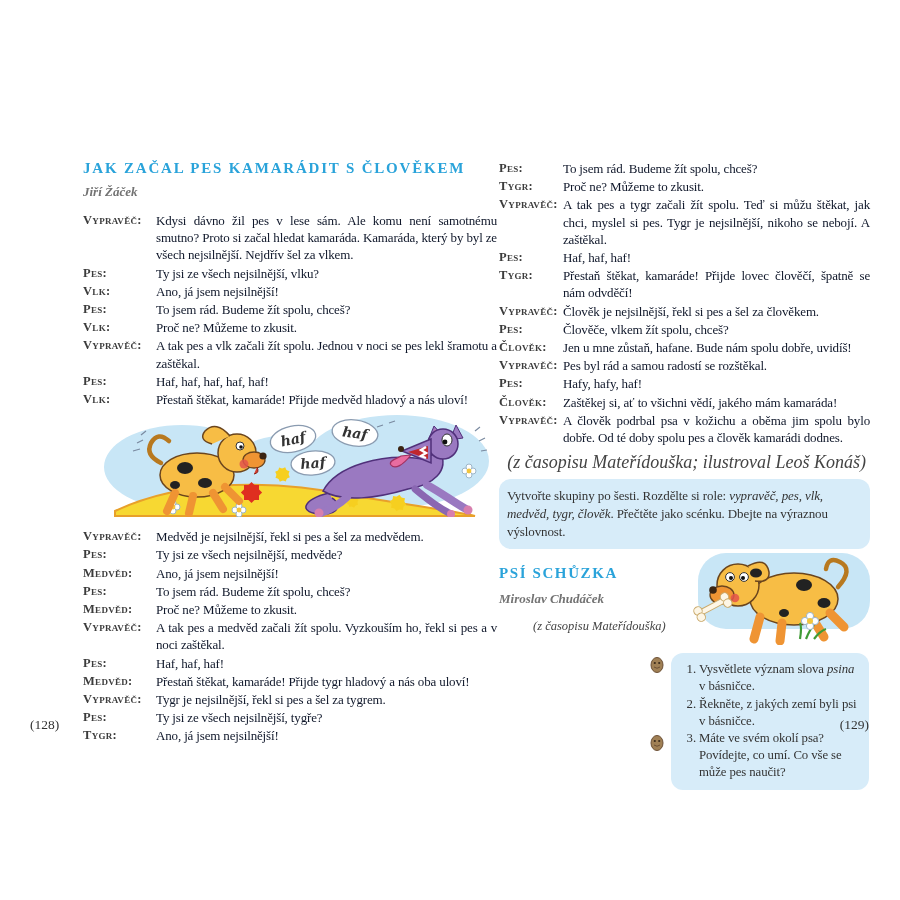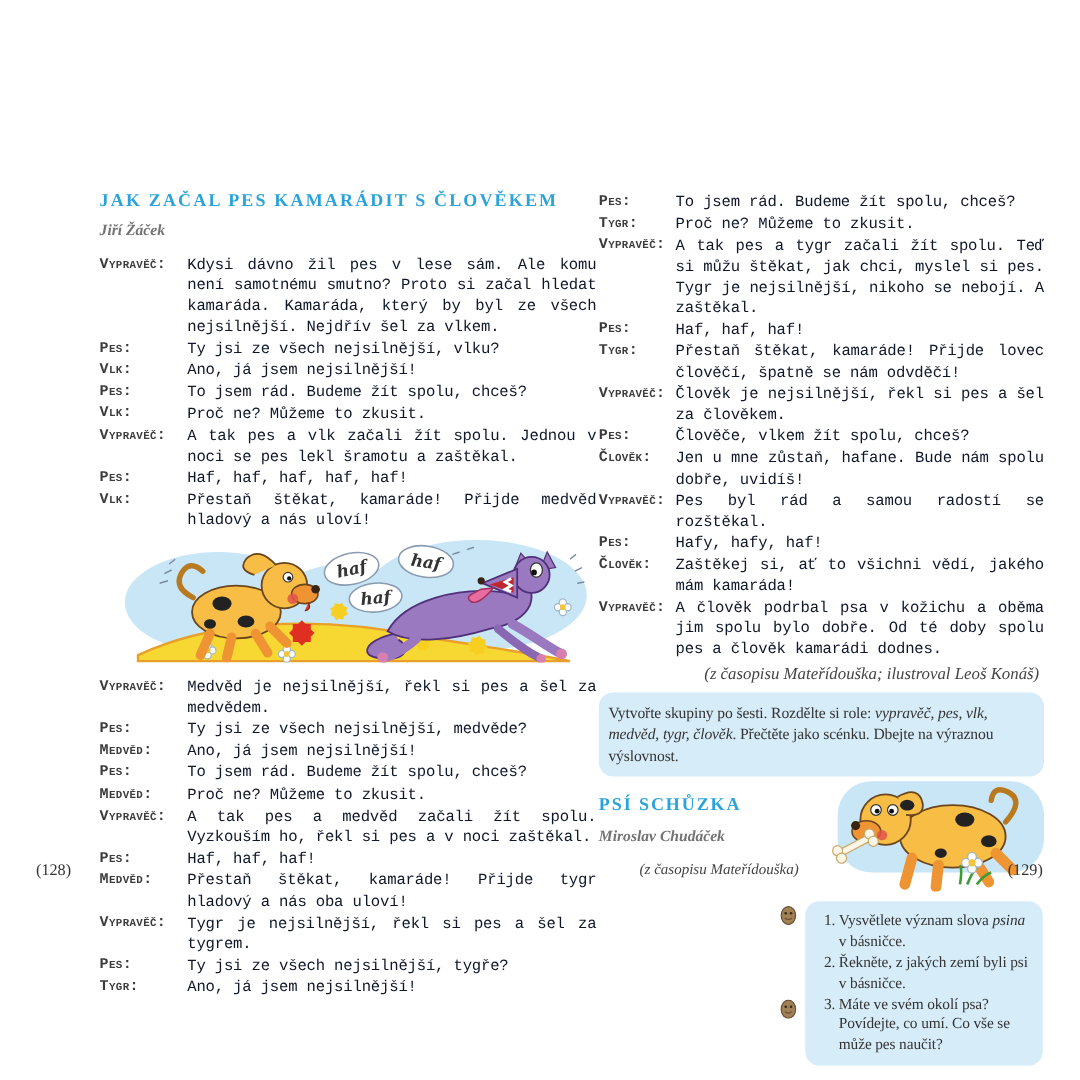--- a/index.html
+++ b/index.html
@@ -11,35 +11,35 @@
   .page.left{left:45px;width:414px;margin-left:38px;}
   .page.right{left:499px;width:371px;}
 
   .title{
     font-size:15px;font-weight:bold;letter-spacing:1.8px;color:#2aa3da;
     margin:0 0 7px 0;font-family:"Liberation Serif",serif;
   }
   .author{font-size:13px;font-weight:bold;font-style:italic;margin:0 0 12px 0;color:#737373;}
 
   .dialogue{width:100%;}
-  .drow{display:flex;align-items:flex-start;margin-bottom:1px;font-family:Liberation Mono, monospace;}
+  .drow{display:flex;align-items:flex-start;margin-bottom:1px;}
   .speaker{
     flex:0 0 73px;font-weight:bold;font-variant:small-caps;
     font-size:12.5px;line-height:17.2px;letter-spacing:.3px;color:#3c3c3c;
   }
   .page.right .speaker{flex-basis:64px;}
   .dline{
     flex:1;font-size:13px;line-height:17.2px;letter-spacing:-.15px;
     text-align:justify;color:#0f172a;
   }
 
   .illustration{margin:5px 0 7px 14px;}
 
   .citation{
-    font-size:14px;font-style:italic;text-align:right;color:#444;
+    font-size:18px;font-style:italic;text-align:right;color:#444;
     margin:6px 4px 4px 0;
   }
   .activity-box{
     background:#d7ecf9;border-radius:12px;padding:8px 8px;
     font-size:13px;line-height:18px;letter-spacing:-.1px;margin-top:6px;
   }
   .activity-box em{font-style:italic;}
 
   .section2{position:relative;margin-top:16px;height:280px;}
   .title2{

